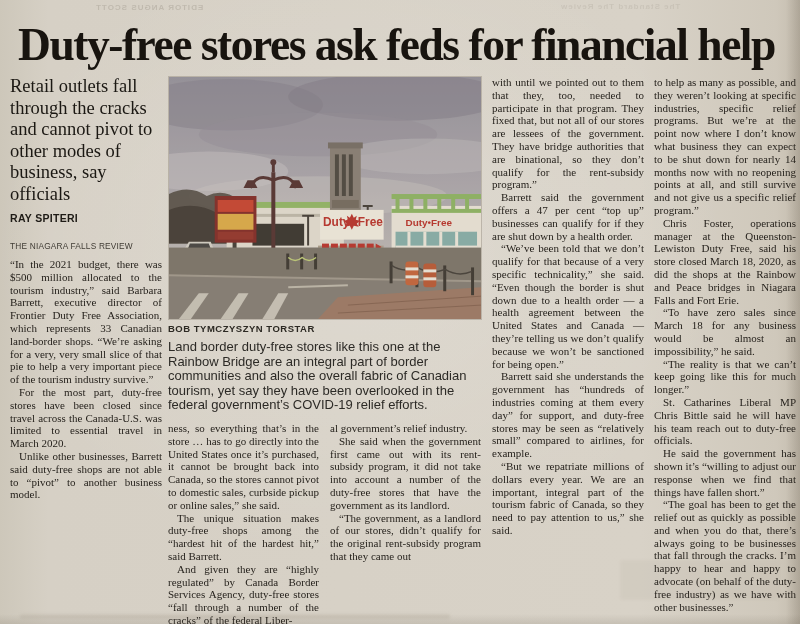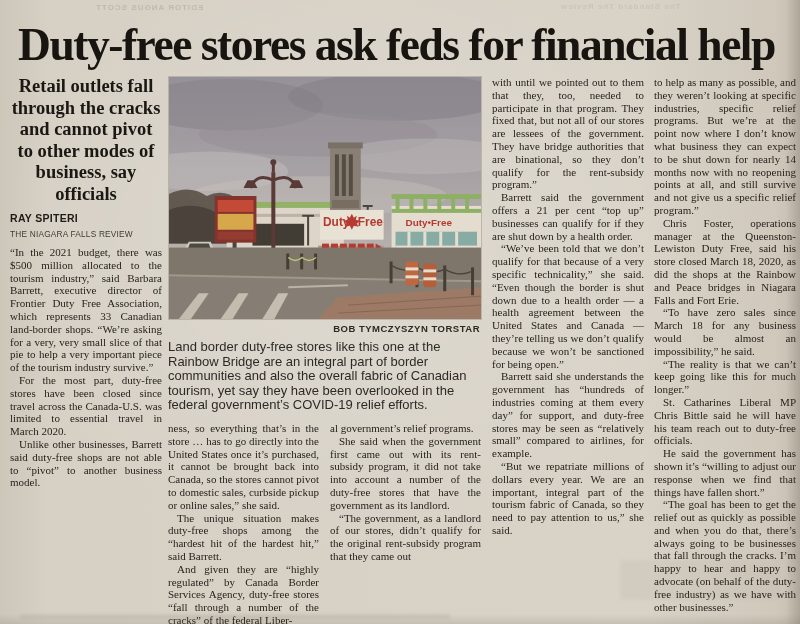--- a/index.html
+++ b/index.html
@@ -20,29 +20,29 @@
     letter-spacing:1px;filter:blur(.4px);white-space:nowrap;}
   .bleed-line{position:absolute;background:#b5ad9f;opacity:.35;filter:blur(1.5px);border-radius:2px;}
   .headline{
     position:absolute;left:18px;top:22px;width:775px;margin:0;
     font-family:"Liberation Serif",serif;font-weight:bold;
     font-size:46px;letter-spacing:-1.5px;line-height:1;color:#18140f;
     white-space:nowrap;transform:scaleX(.99);transform-origin:left;
   }
   .col{position:absolute;top:76px;}
   .col1{left:10px;width:152px;}
-  .subhead{margin:0 0 7px 0;font-size:18.5px;line-height:21.5px;font-weight:bold;color:#1b1813;text-align:center;}
+  .subhead{margin:0 0 7px 0;font-size:18.5px;line-height:21.5px;font-weight:normal;color:#1b1813;}
   .byline{font-family:"Liberation Sans",sans-serif;font-weight:bold;font-size:10.5px;color:#1e1b16;letter-spacing:.3px;}
-  .byline-org{font-family:"Liberation Sans",sans-serif;font-size:8.3px;color:#403c35;letter-spacing:.2px;margin-top:5px;margin-bottom:7px;}
+  .byline-org{font-family:"Liberation Sans",sans-serif;font-size:8.3px;color:#403c35;letter-spacing:.2px;margin-top:17px;margin-bottom:7px;}
   .bodycol p{margin:0;font-size:11px;line-height:12.8px;text-align:justify;text-indent:9px;}
   .bodycol p:first-child{text-indent:0;}
   .photo-block{position:absolute;left:168px;top:76px;width:314px;}
   .photo-frame{width:314px;height:244px;display:block;border:1px solid rgba(90,80,65,.25);box-sizing:border-box;}
   .credit{font-family:"Liberation Sans",sans-serif;font-weight:bold;font-size:9.5px;color:#2c2923;
-    text-align:right;letter-spacing:.5px;margin:3px 2px 6px 0;}
+    text-align:left;letter-spacing:.5px;margin:3px 2px 6px 0;}
   .caption{font-family:"Liberation Sans",sans-serif;font-size:13px;line-height:14.6px;color:#2c2a26;margin-bottom:9px;width:300px;}
   .two-col{display:flex;gap:11px;}
   .two-col .bodycol{width:151px;}
   .col4{left:492px;width:152px;}
   .col5{left:654px;width:142px;}
   .edge-shadow{position:absolute;right:0;top:0;width:14px;height:624px;
     background:linear-gradient(90deg,rgba(0,0,0,0),rgba(70,60,45,.18));}
   .fold{position:absolute;left:0;bottom:0;width:800px;height:10px;
     background:linear-gradient(0deg,rgba(70,60,45,.12),rgba(0,0,0,0));}
 </style>
@@ -207,30 +207,30 @@
     </svg>
     <div class="credit">BOB TYMCZYSZYN   TORSTAR</div>
     <div class="caption">Land border duty-free stores like this one at the Rainbow Bridge are an integral part of border communities and also the overall fabric of Canadian tourism, yet say they have been overlooked in the federal government’s COVID-19 relief efforts.</div>
     <div class="two-col">
       <div class="bodycol">
           <p>ness, so everything that’s in the store … has to go directly into the United States once it’s purchased, it cannot be brought back into Canada, so the stores cannot pivot to domestic sales, curbside pickup or online sales,” she said.</p>
           <p>The unique situation makes duty-free shops among the “hardest hit of the hardest hit,” said Barrett.</p>
           <p>And given they are “highly regulated” by Canada Border Services Agency, duty-free stores “fall through a number of the cracks” of the federal Liber-</p>
         </div>
       <div class="bodycol">
-          <p>al government’s relief programs.</p>
+          <p>al government’s relief industry.</p>
           <p>She said when the government first came out with its rent-subsidy program, it did not take into account a number of the duty-free stores that have the government as its landlord.</p>
           <p>“The government, as a landlord of our stores, didn’t qualify for the original rent-subsidy program that they came out</p>
         </div>
     </div>
   </div>
 
   <div class="col col4 bodycol">
       <p>with until we pointed out to them that they, too, needed to participate in that program. They fixed that, but not all of our stores are lessees of the government. They have bridge authorities that are binational, so they don’t qualify for the rent-subsidy program.”</p>
-      <p>Barrett said the government offers a 21 per cent “top up” businesses can qualify for if they are shut down by a health order.</p>
+      <p>Barrett said the government offers a 47 per cent “top up” businesses can qualify for if they are shut down by a health order.</p>
       <p>“We’ve been told that we don’t qualify for that because of a very specific technicality,” she said. “Even though the border is shut down due to a health order — a health agreement between the United States and Canada — they’re telling us we don’t qualify because we won’t be sanctioned for being open.”</p>
       <p>Barrett said she understands the government has “hundreds of industries coming at them every day” for support, and duty-free stores may be seen as “relatively small” compared to airlines, for example.</p>
       <p>“But we repatriate millions of dollars every year. We are an important, integral part of the tourism fabric of Canada, so they need to pay attention to us,” she said.</p>
     </div>
 
   <div class="col col5 bodycol">
       <p>to help as many as possible, and they weren’t looking at specific industries, specific relief programs. But we’re at the point now where I don’t know what business they can expect to be shut down for nearly 14 months now with no reopening points at all, and still survive and not give us a specific relief program.”</p>
       <p>Chris Foster, operations manager at the Queenston-Lewiston Duty Free, said his store closed March 18, 2020, as did the shops at the Rainbow and Peace bridges in Niagara Falls and Fort Erie.</p>
       <p>“To have zero sales since March 18 for any business would be almost an impossibility,” he said.</p>
       <p>“The reality is that we can’t keep going like this for much longer.”</p>

